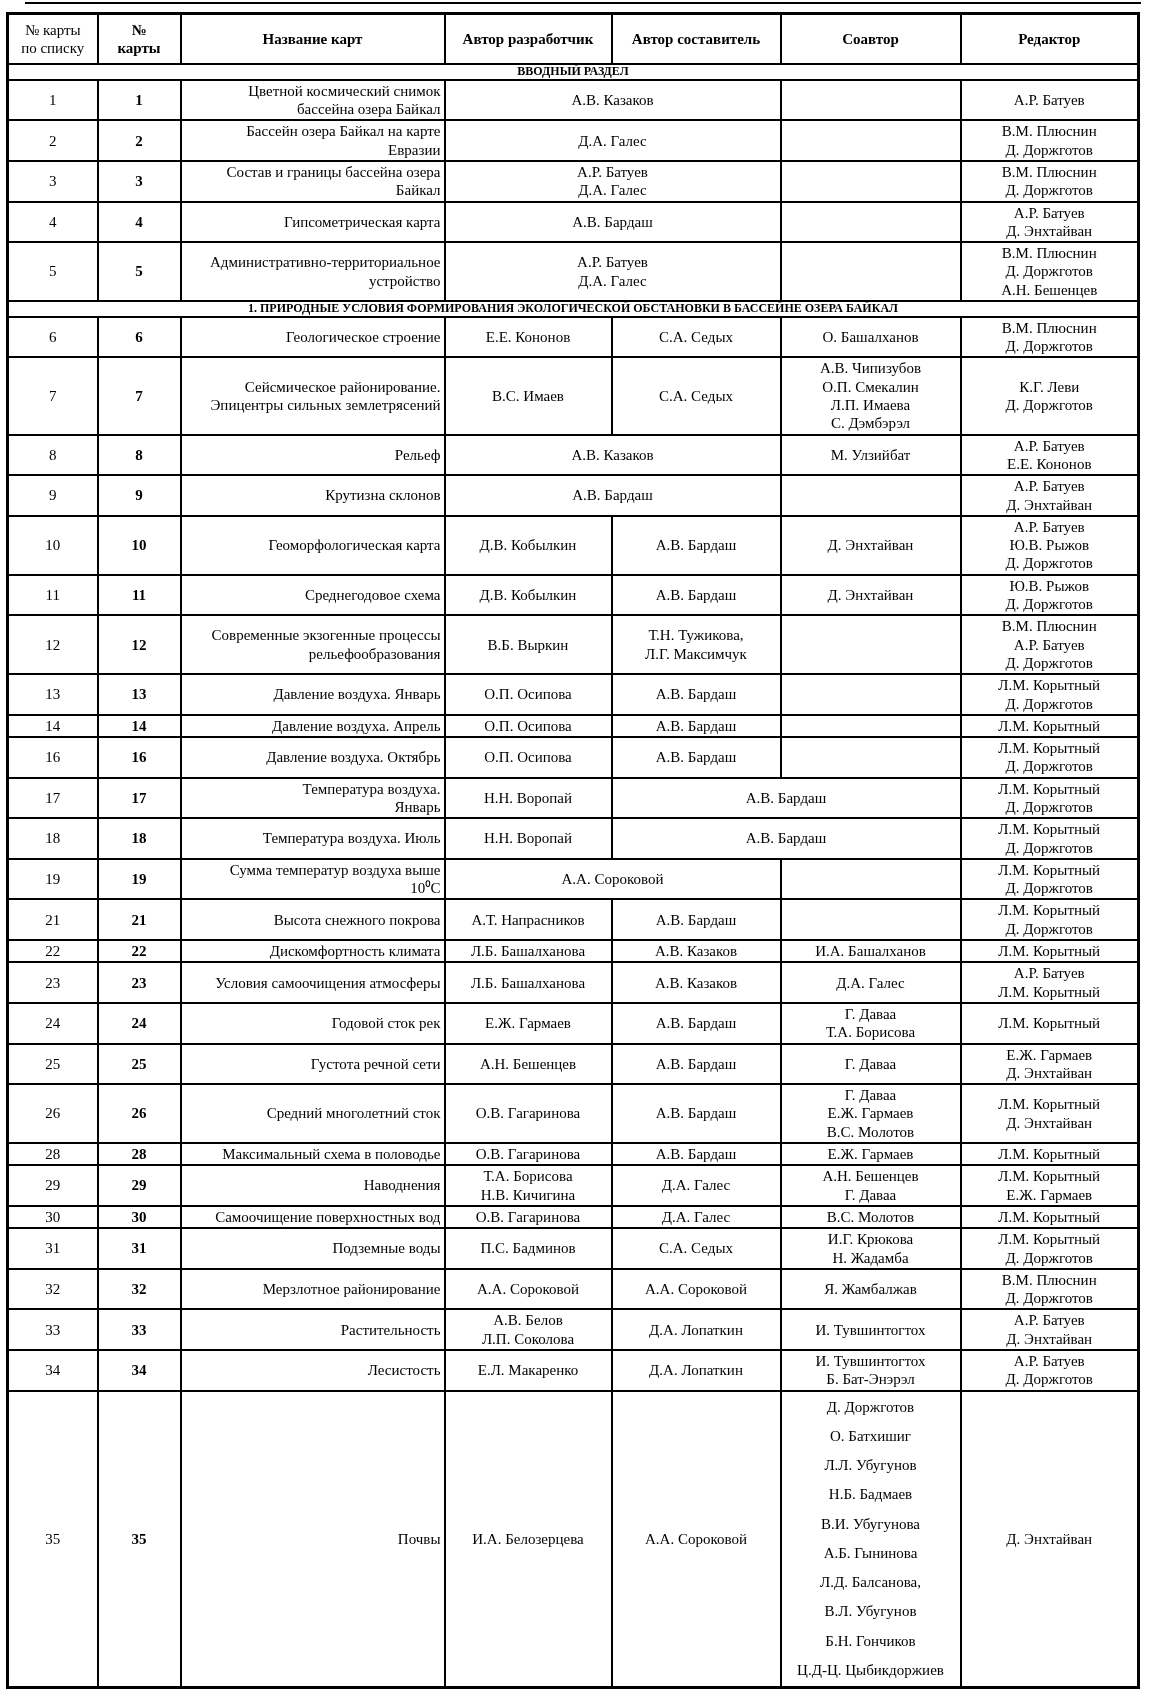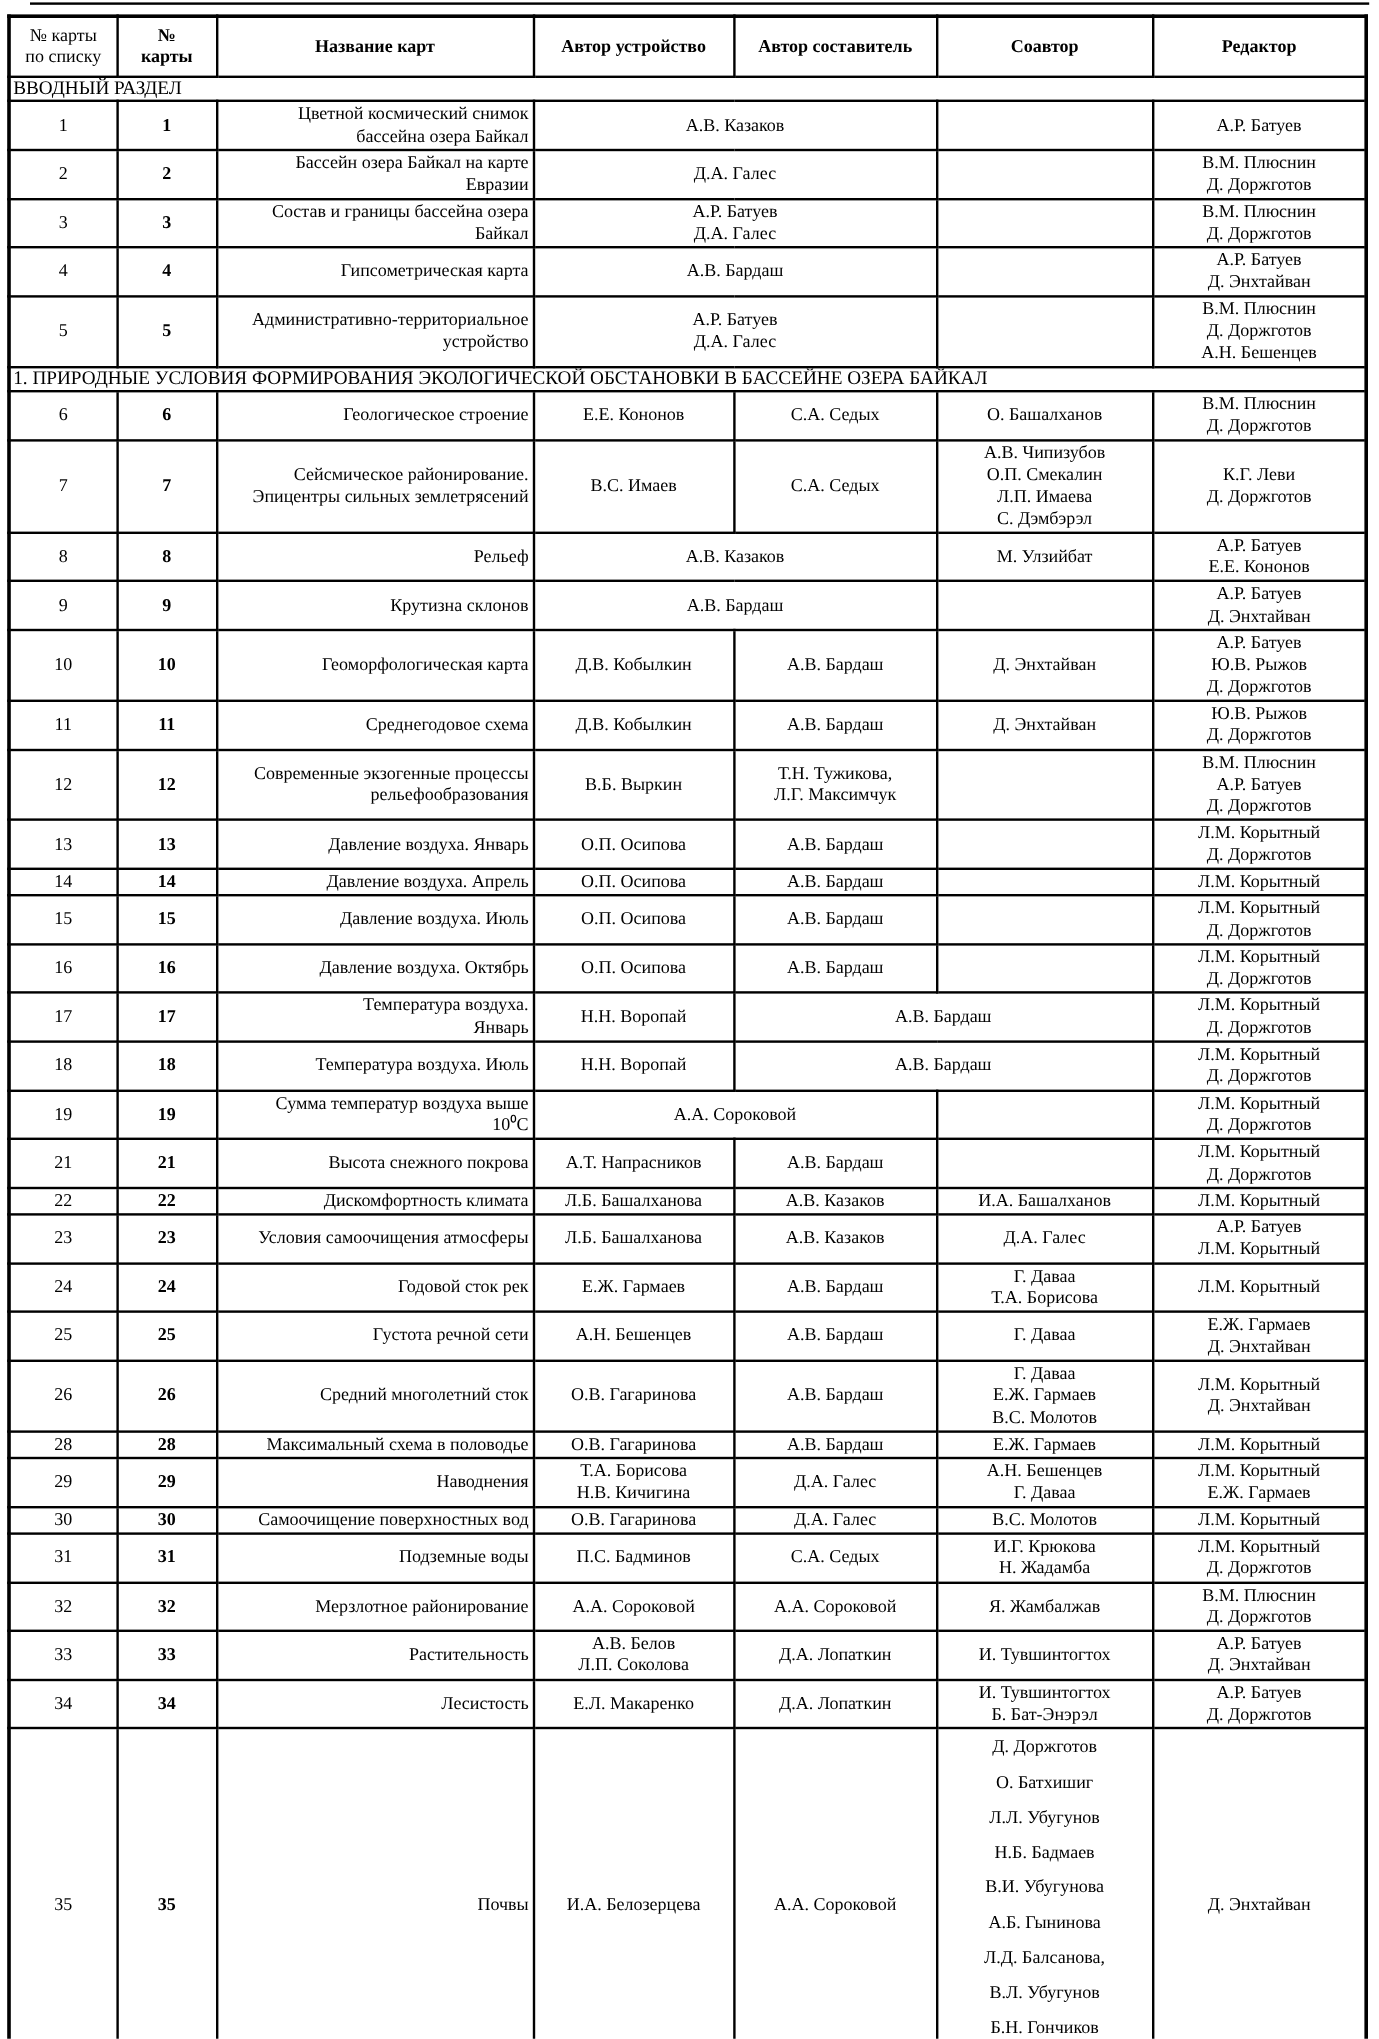--- a/index.html
+++ b/index.html
@@ -48,23 +48,23 @@
   }
   table.maps th.thin {
     font-weight: normal;
   }
   td.num      { text-align: center; }
   td.num-b    { text-align: center; font-weight: bold; }
   td.title    { text-align: right; white-space: pre-line; padding-left: 2px; }
   td.people   { text-align: center; white-space: pre-line; }
   td.people.tall { line-height: 1.95; }
   tr.section td {
-    font-weight: normal;
-    text-align: left;
-    font-size: 16px;
+    font-weight: bold;
+    text-align: center;
+    font-size: 12px;
     line-height: 1.15;
     padding: 0 2px;
     white-space: nowrap;
   }
 </style>
 </head>
 <body>
 
 <div class="top-rule"></div>
 
@@ -78,21 +78,21 @@
     <col style="width:180px">
     <col style="width:178px">
   </colgroup>
   <thead>
     <tr>
       <th class="thin">№ карты
 по списку</th>
       <th>№
 карты</th>
       <th>Название карт</th>
-      <th>Автор устройство</th>
+      <th>Автор разработчик</th>
       <th>Автор составитель</th>
       <th>Соавтор</th>
       <th>Редактор</th>
     </tr>
   </thead>
   <tbody>
       <tr class="section">
         <td colspan="7">ВВОДНЫЙ РАЗДЕЛ</td>
       </tr>
       <tr>
@@ -236,30 +236,20 @@
 Д. Доржготов</td>
       </tr>
       <tr>
         <td class="num">14</td>
         <td class="num-b">14</td>
         <td class="title">Давление воздуха. Апрель</td>
         <td class="people">О.П. Осипова</td>
         <td class="people">А.В. Бардаш</td>
         <td class="people"></td>
         <td class="people">Л.М. Корытный</td>
-      </tr>
-      <tr>
-        <td class="num">15</td>
-        <td class="num-b">15</td>
-        <td class="title">Давление воздуха. Июль</td>
-        <td class="people">О.П. Осипова</td>
-        <td class="people">А.В. Бардаш</td>
-        <td class="people"></td>
-        <td class="people">Л.М. Корытный
-Д. Доржготов</td>
       </tr>
       <tr>
         <td class="num">16</td>
         <td class="num-b">16</td>
         <td class="title">Давление воздуха. Октябрь</td>
         <td class="people">О.П. Осипова</td>
         <td class="people">А.В. Бардаш</td>
         <td class="people"></td>
         <td class="people">Л.М. Корытный
 Д. Доржготов</td>

